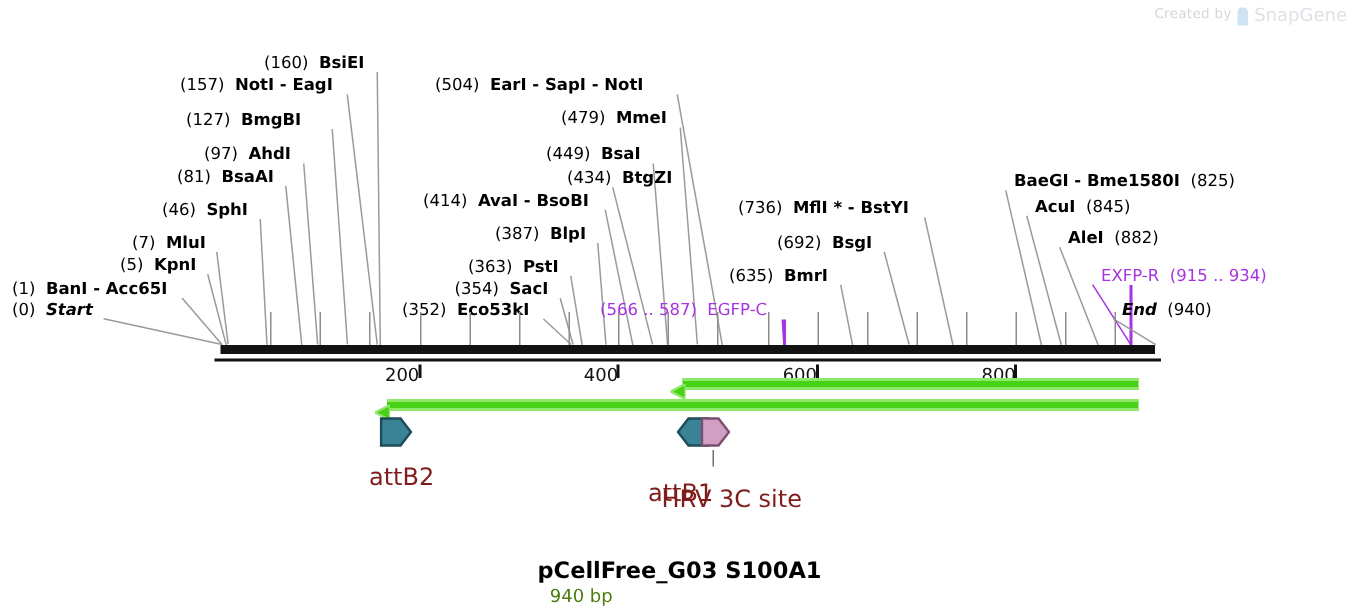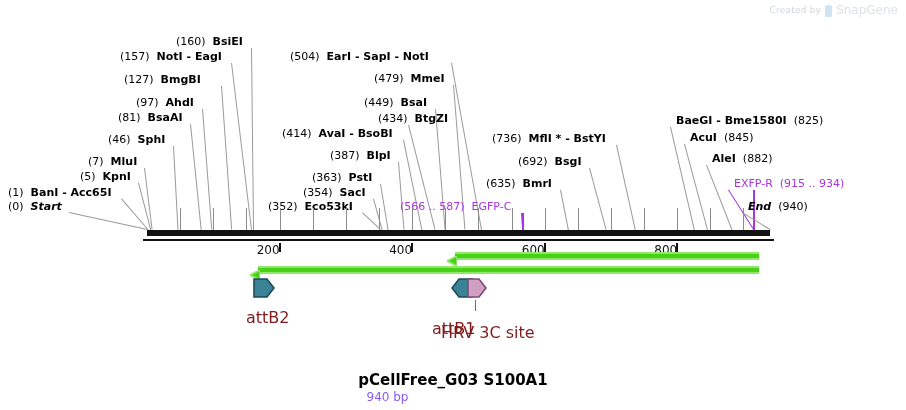--- a/index.html
+++ b/index.html
@@ -81,21 +81,21 @@
   .featline{position:absolute;width:1px;background:#6f6f6f;}
 
   
   .title{
     position:absolute;width:906px;text-align:center;
     font-size:15px;font-weight:bold;color:#000;
     font-family:"DejaVu Sans", sans-serif;
   }
   .subtitle{
     position:absolute;width:775px;text-align:center;
-    font-size:12px;color:#8b5cf6;
+    font-size:12px;color:#4d7c0f;
     font-family:"DejaVu Sans", sans-serif;
   }
 </style>
 </head>
 <body>
 
 <div id="map"></div>
 
 <div class="watermark">
   <span>Created by</span>

